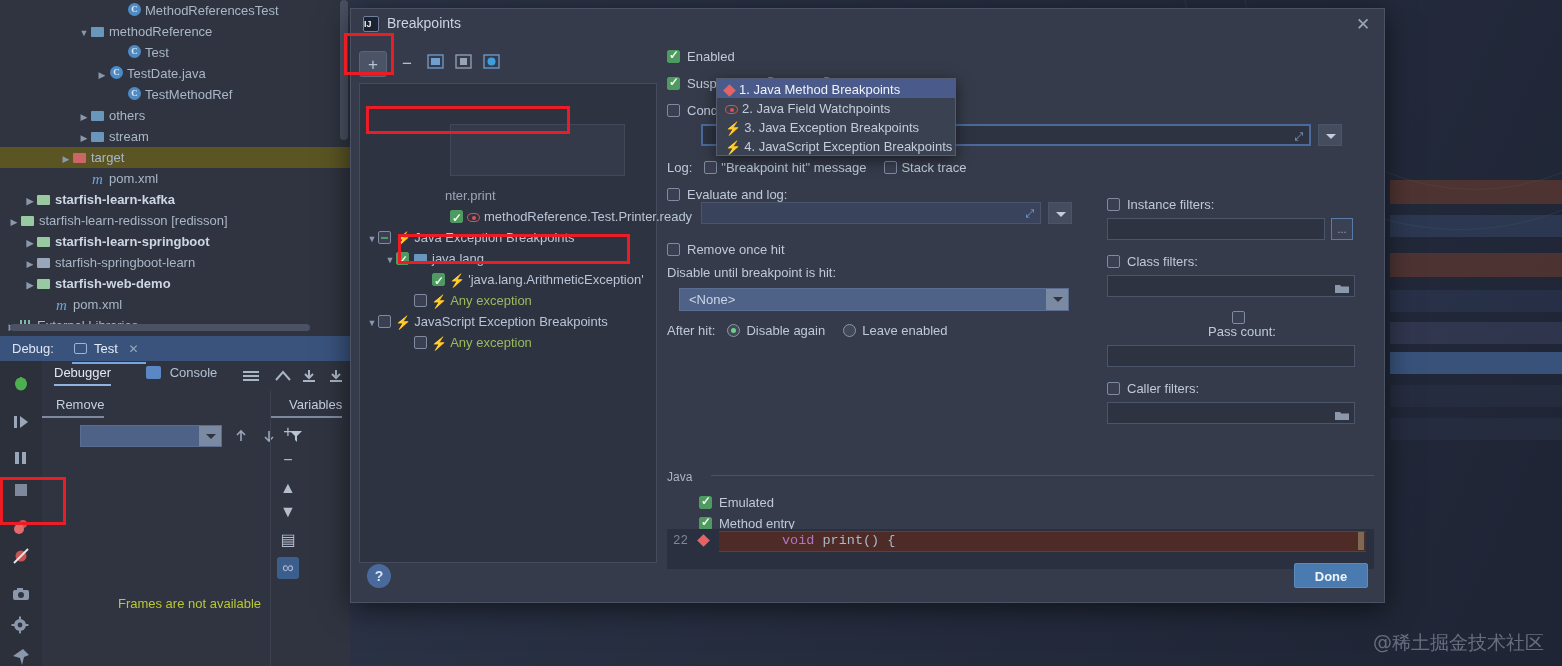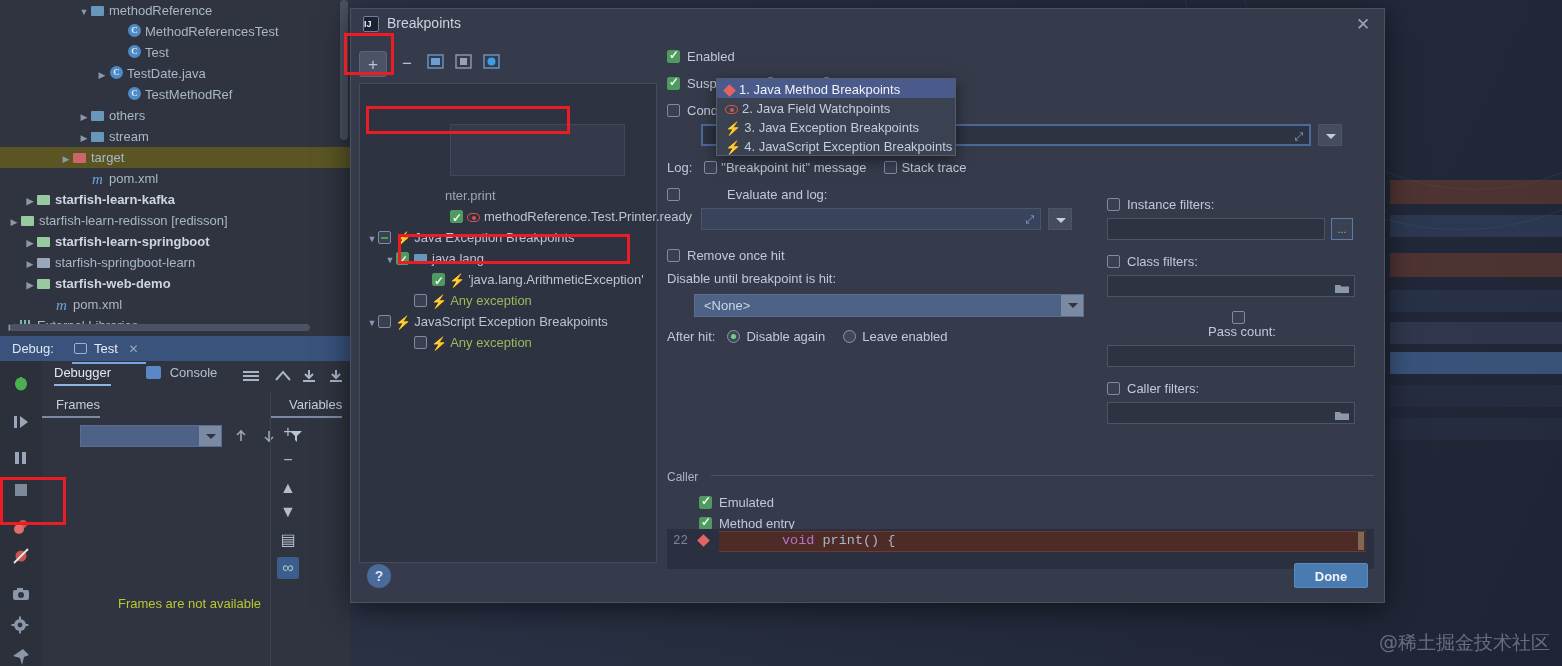--- a/index.html
+++ b/index.html
@@ -294,21 +294,21 @@
   }
   .pm-item.hl { background:#4a5a8a; color:#eef2f8; }
 
   
   .redbox {
     position:absolute; border:3px solid #ec1c24; z-index:60; pointer-events:none;
   }
 
   
   .watermark {
-    position:absolute; right:12px; bottom:10px;
+    position:absolute; right:18px; bottom:10px;
     font-size:19px; color:rgba(186,198,216,.45);
     font-family:"DejaVu Sans", sans-serif;
   }
 </style>
 </head>
 <body>
 
 <div id="root">
 
   <div class="ide-bg">
@@ -319,22 +319,22 @@
     <div class="bg-stripe" style="top:253px;  height:24px; background:rgba(150,70,40,.38);"></div>
     <div class="bg-stripe" style="top:290px;  height:22px; background:rgba(60,80,120,.24);"></div>
     <div class="bg-stripe" style="top:322px;  height:22px; background:rgba(95,105,150,.24);"></div>
     <div class="bg-stripe" style="top:352px;  height:22px; background:rgba(80,125,190,.50);"></div>
     <div class="bg-stripe" style="top:385px;  height:22px; background:rgba(60,70,100,.18);"></div>
     <div class="bg-stripe" style="top:418px;  height:22px; background:rgba(60,70,100,.18);"></div>
   </div>
 
   <div class="project-panel">
     <div id="projectTree">
+        <div class="tree-row" style="padding-left: 114px;"><span class="arrow"></span><span class="ico ico-class"></span><span>MethodReferencesTest</span></div>
         <div class="tree-row" style="padding-left: 78px;"><span class="arrow">▼</span><span class="ico ico-folder src"></span><span>methodReference</span></div>
-        <div class="tree-row" style="padding-left: 114px;"><span class="arrow"></span><span class="ico ico-class"></span><span>MethodReferencesTest</span></div>
         <div class="tree-row" style="padding-left: 114px;"><span class="arrow"></span><span class="ico ico-class"></span><span>Test</span></div>
         <div class="tree-row" style="padding-left: 96px;"><span class="arrow">▶</span><span class="ico ico-class"></span><span>TestDate.java</span></div>
         <div class="tree-row" style="padding-left: 114px;"><span class="arrow"></span><span class="ico ico-class"></span><span>TestMethodRef</span></div>
         <div class="tree-row" style="padding-left: 78px;"><span class="arrow">▶</span><span class="ico ico-folder src"></span><span>others</span></div>
         <div class="tree-row" style="padding-left: 78px;"><span class="arrow">▶</span><span class="ico ico-folder src"></span><span>stream</span></div>
         <div class="tree-row sel" style="padding-left: 60px;"><span class="arrow">▶</span><span class="ico ico-folder red"></span><span>target</span></div>
         <div class="tree-row" style="padding-left: 78px;"><span class="arrow"></span><span class="ico ico-maven"></span><span>pom.xml</span></div>
         <div class="tree-row bold" style="padding-left: 24px;"><span class="arrow">▶</span><span class="ico ico-folder mod"></span><span>starfish-learn-kafka</span></div>
         <div class="tree-row" style="padding-left: 8px;"><span class="arrow">▶</span><span class="ico ico-folder mod"></span><span>starfish-learn-redisson [redisson]</span></div>
         <div class="tree-row bold" style="padding-left: 24px;"><span class="arrow">▶</span><span class="ico ico-folder mod"></span><span>starfish-learn-springboot</span></div>
@@ -460,21 +460,21 @@
             </svg>
         </div>
         <div class="dbg-tb-ico" style="left:338px;">
           <svg width="18" height="16" viewBox="0 0 18 16">
               <path d="M3 3 L11 8 L3 13" stroke="#a9b4c4" stroke-width="2" fill="none"></path>
             </svg>
         </div>
       </div>
 
       <div class="panes-row">
-        <div class="pane-title">Frames</div>
+        <div class="pane-title">Remove</div>
 
         <div class="frames-combo">
           <span></span>
           <span class="combo-arrow"></span>
         </div>
         <div style="position:absolute;left:190px;top:36px;">
           <svg width="18" height="18" viewBox="0 0 18 18">
               <path d="M9 14 V4 M5 8 L9 4 L13 8" stroke="#9aa6b8" stroke-width="1.6" fill="none"></path>
             </svg>
         </div>
@@ -596,39 +596,39 @@
         <span style="display:inline-flex;align-items:center;margin-left:12px;">
           <span class="cb"></span>
           <span>"Breakpoint hit" message</span>
         </span>
         <span style="display:inline-flex;align-items:center;margin-left:18px;">
           <span class="cb"></span>
           <span>Stack trace</span>
         </span>
       </div>
 
-      <div class="ck-row" style="margin-bottom:6px;gap:40px;">
+      <div class="ck-row" style="margin-bottom:0;">
         <span class="cb"></span>
         <span>Evaluate and log:</span>
       </div>
       <div style="display:flex;align-items:center;margin:0 0 18px 34px;">
         <div class="inp" style="width:340px;background:#39445c;">
           <span style="padding-left:6px;font-size:12px;color:#b9c5d6;"></span>
           <span class="expand-ico">⤢</span>
         </div>
         <div class="dd-btn" style="margin-left:7px;"></div>
       </div>
 
       <div class="ck-row" style="margin-bottom:8px;">
         <span class="cb"></span>
         <span>Remove once hit</span>
       </div>
 
       <div style="font-size:13px;color:#bfc9d9;margin-bottom:8px;">Disable until breakpoint is hit:</div>
-      <div class="combo-sel" style="width:390px;margin-left:27px;">
+      <div class="combo-sel" style="width:390px;margin-left:12px;">
         <span>&lt;None&gt;</span>
         <span class="combo-arrow"></span>
       </div>
 
       <div style="display:flex;align-items:center;font-size:13px;color:#bfc9d9;margin-top:12px;">
         <span>After hit:</span>
         <span style="display:inline-flex;align-items:center;margin-left:12px;">
           <span class="radio on"></span>
           <span>Disable again</span>
         </span>
@@ -679,21 +679,21 @@
           <span style="padding-left:5px;font-size:12px;color:#b9c5d6;"></span>
           <span class="browse-ico">
             <svg width="14" height="11" viewBox="0 0 14 11">
                 <path d="M0 2 h5 l1.3 1.6 H14 V10 H0 Z" fill="#8b97aa"></path>
               </svg>
           </span>
         </div>
       </div>
 
       <div class="watch-fs">
-        <span class="watch-legend">Caller</span>
+        <span class="watch-legend">Java</span>
         <div class="watch-line"></div>
         <div id="watchItems" style="margin:10px 0 4px 32px;">
             <div class="ck-row" style="margin-bottom: 6px;">
               <span class="cb checked"></span>
               <span>Emulated</span>
             </div>
             <div class="ck-row" style="margin-bottom: 6px;">
               <span class="cb checked"></span>
               <span>Method entry</span>
             </div>

